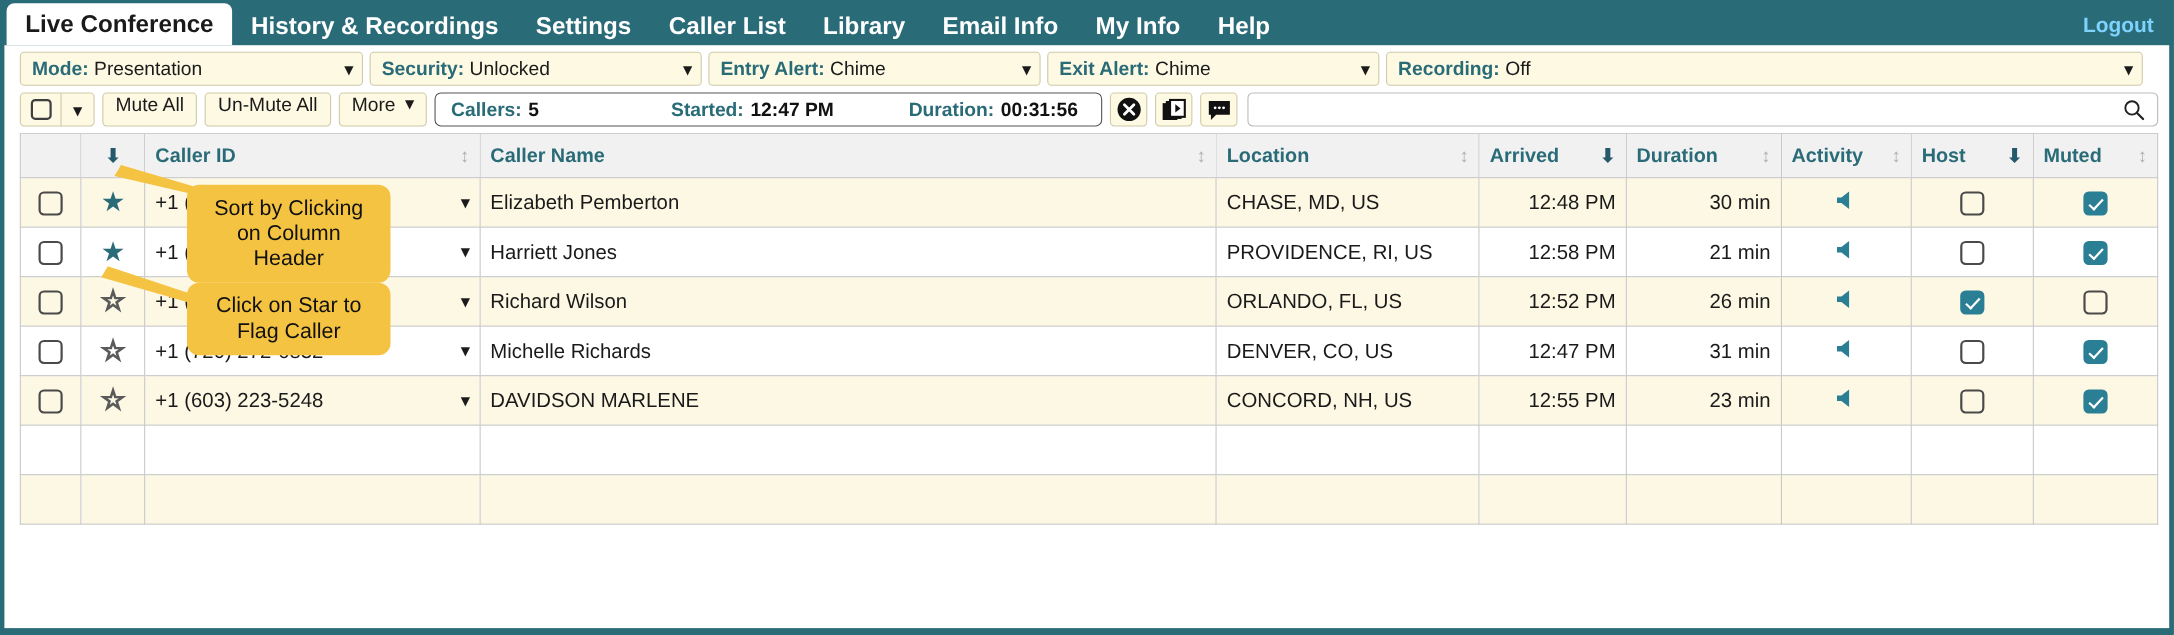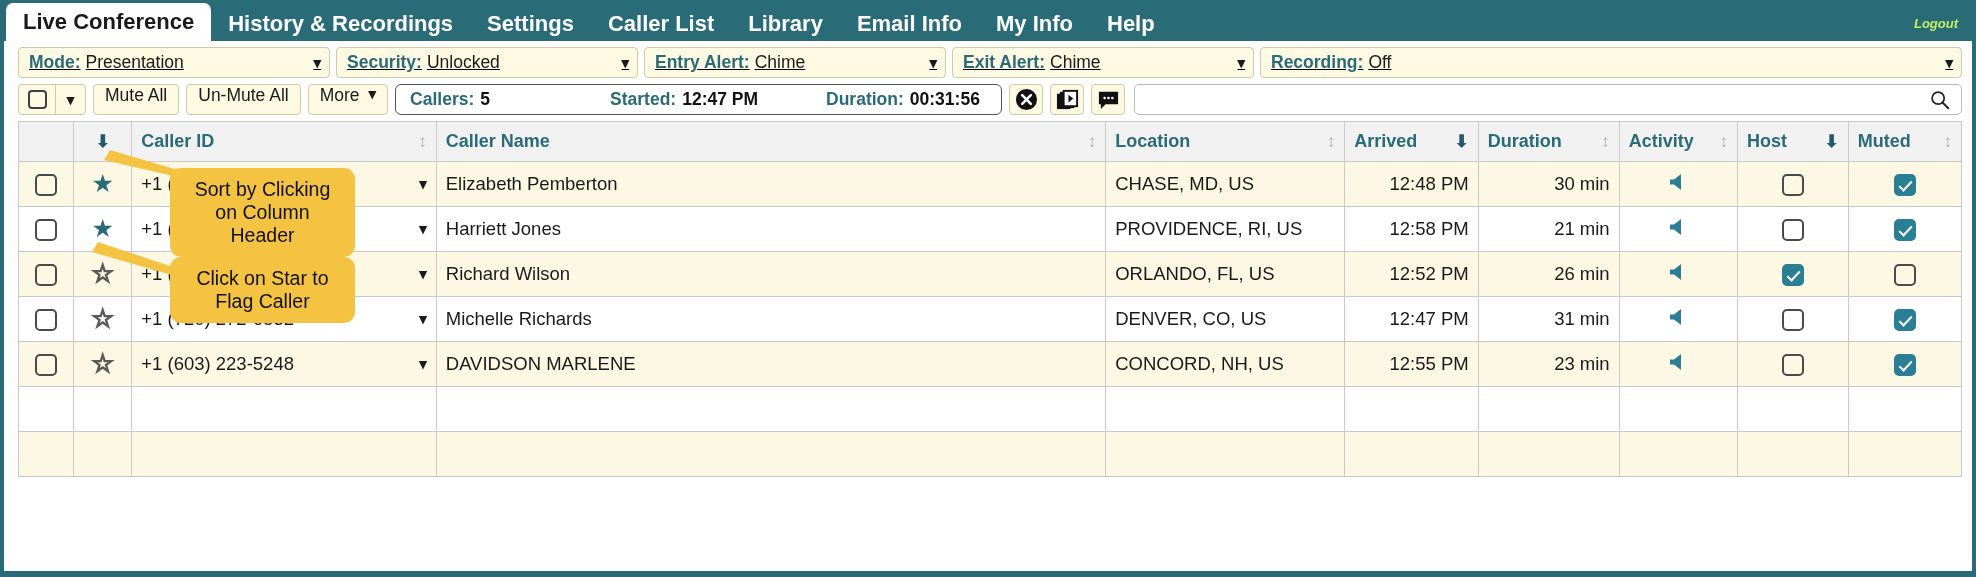--- a/index.html
+++ b/index.html
@@ -37,45 +37,43 @@
   .tab.active {
     background: #ffffff;
     color: #1a1a1a;
     border-top-left-radius: 7px;
     border-top-right-radius: 7px;
     height: 38px; line-height: 38px;
     font-weight: bold;
   }
   .logout {
     margin-left: auto;
-    font-size: 13px; font-weight: bold;
-    color: #bef264;
+    font-size: 19px; font-weight: bold;
+    color: #7dd3fc;
     padding: 0 18px;
     height: 34px; line-height: 34px;
     white-space: nowrap;
     cursor: pointer;
-    font-style: italic;
   }
 
   
   .panel {
     background: #ffffff;
     margin: 0 4px 6px 4px;
     flex: 1 1 auto;
     display: flex; flex-direction: column;
     overflow: hidden;
   }
 
   
   .selectrow {
     display: flex;
-    padding: 6px 10px 4px 14px;
+    padding: 6px 24px 4px 14px;
     gap: 6px;
     flex: 0 0 auto;
-    text-decoration: underline;
   }
   .sel {
     background: #fdf9e3;
     border: 1px solid #cfcaa8;
     border-radius: 4px;
     height: 31px;
     display: flex; align-items: center;
     padding: 0 8px 0 10px;
     font-size: 17.5px;
     cursor: pointer;

